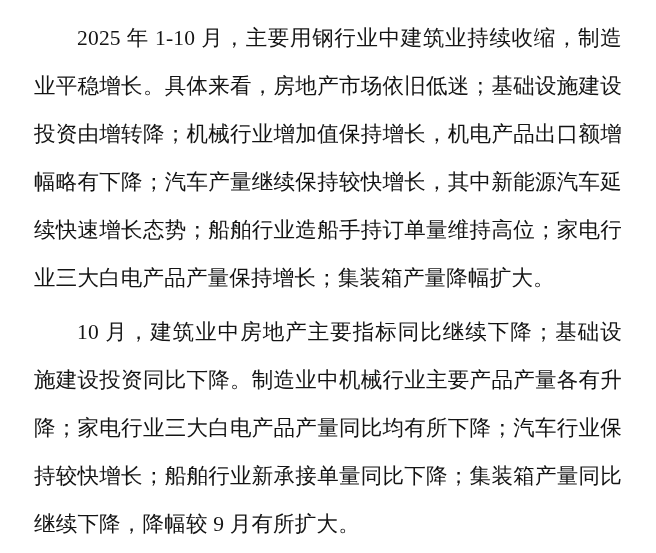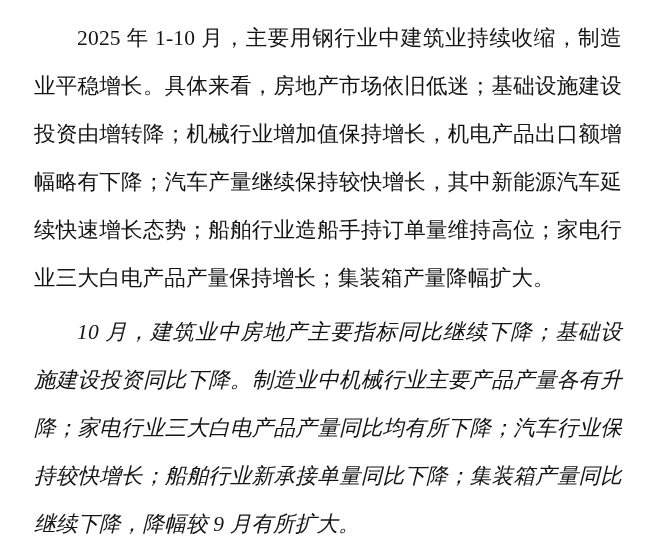--- a/index.html
+++ b/index.html
@@ -26,21 +26,20 @@
     line-height: 48px;
     text-align: justify;
     text-justify: inter-ideograph;
     text-indent: 2em;
     margin: 0 0 6px 0;
     letter-spacing: 0.2px;
     color: #141414;
   }
   .para:last-child {
     margin-bottom: 0;
-    font-style: italic;
   }
 </style>
 </head>
 <body>
 
 <div class="page">
   <p class="para">2025 年 1-10 月，主要用钢行业中建筑业持续收缩，制造业平稳增长。具体来看，房地产市场依旧低迷；基础设施建设投资由增转降；机械行业增加值保持增长，机电产品出口额增幅略有下降；汽车产量继续保持较快增长，其中新能源汽车延续快速增长态势；船舶行业造船手持订单量维持高位；家电行业三大白电产品产量保持增长；集装箱产量降幅扩大。</p>
   <p class="para">10 月，建筑业中房地产主要指标同比继续下降；基础设施建设投资同比下降。制造业中机械行业主要产品产量各有升降；家电行业三大白电产品产量同比均有所下降；汽车行业保持较快增长；船舶行业新承接单量同比下降；集装箱产量同比继续下降，降幅较 9 月有所扩大。</p>
 </div>
 

